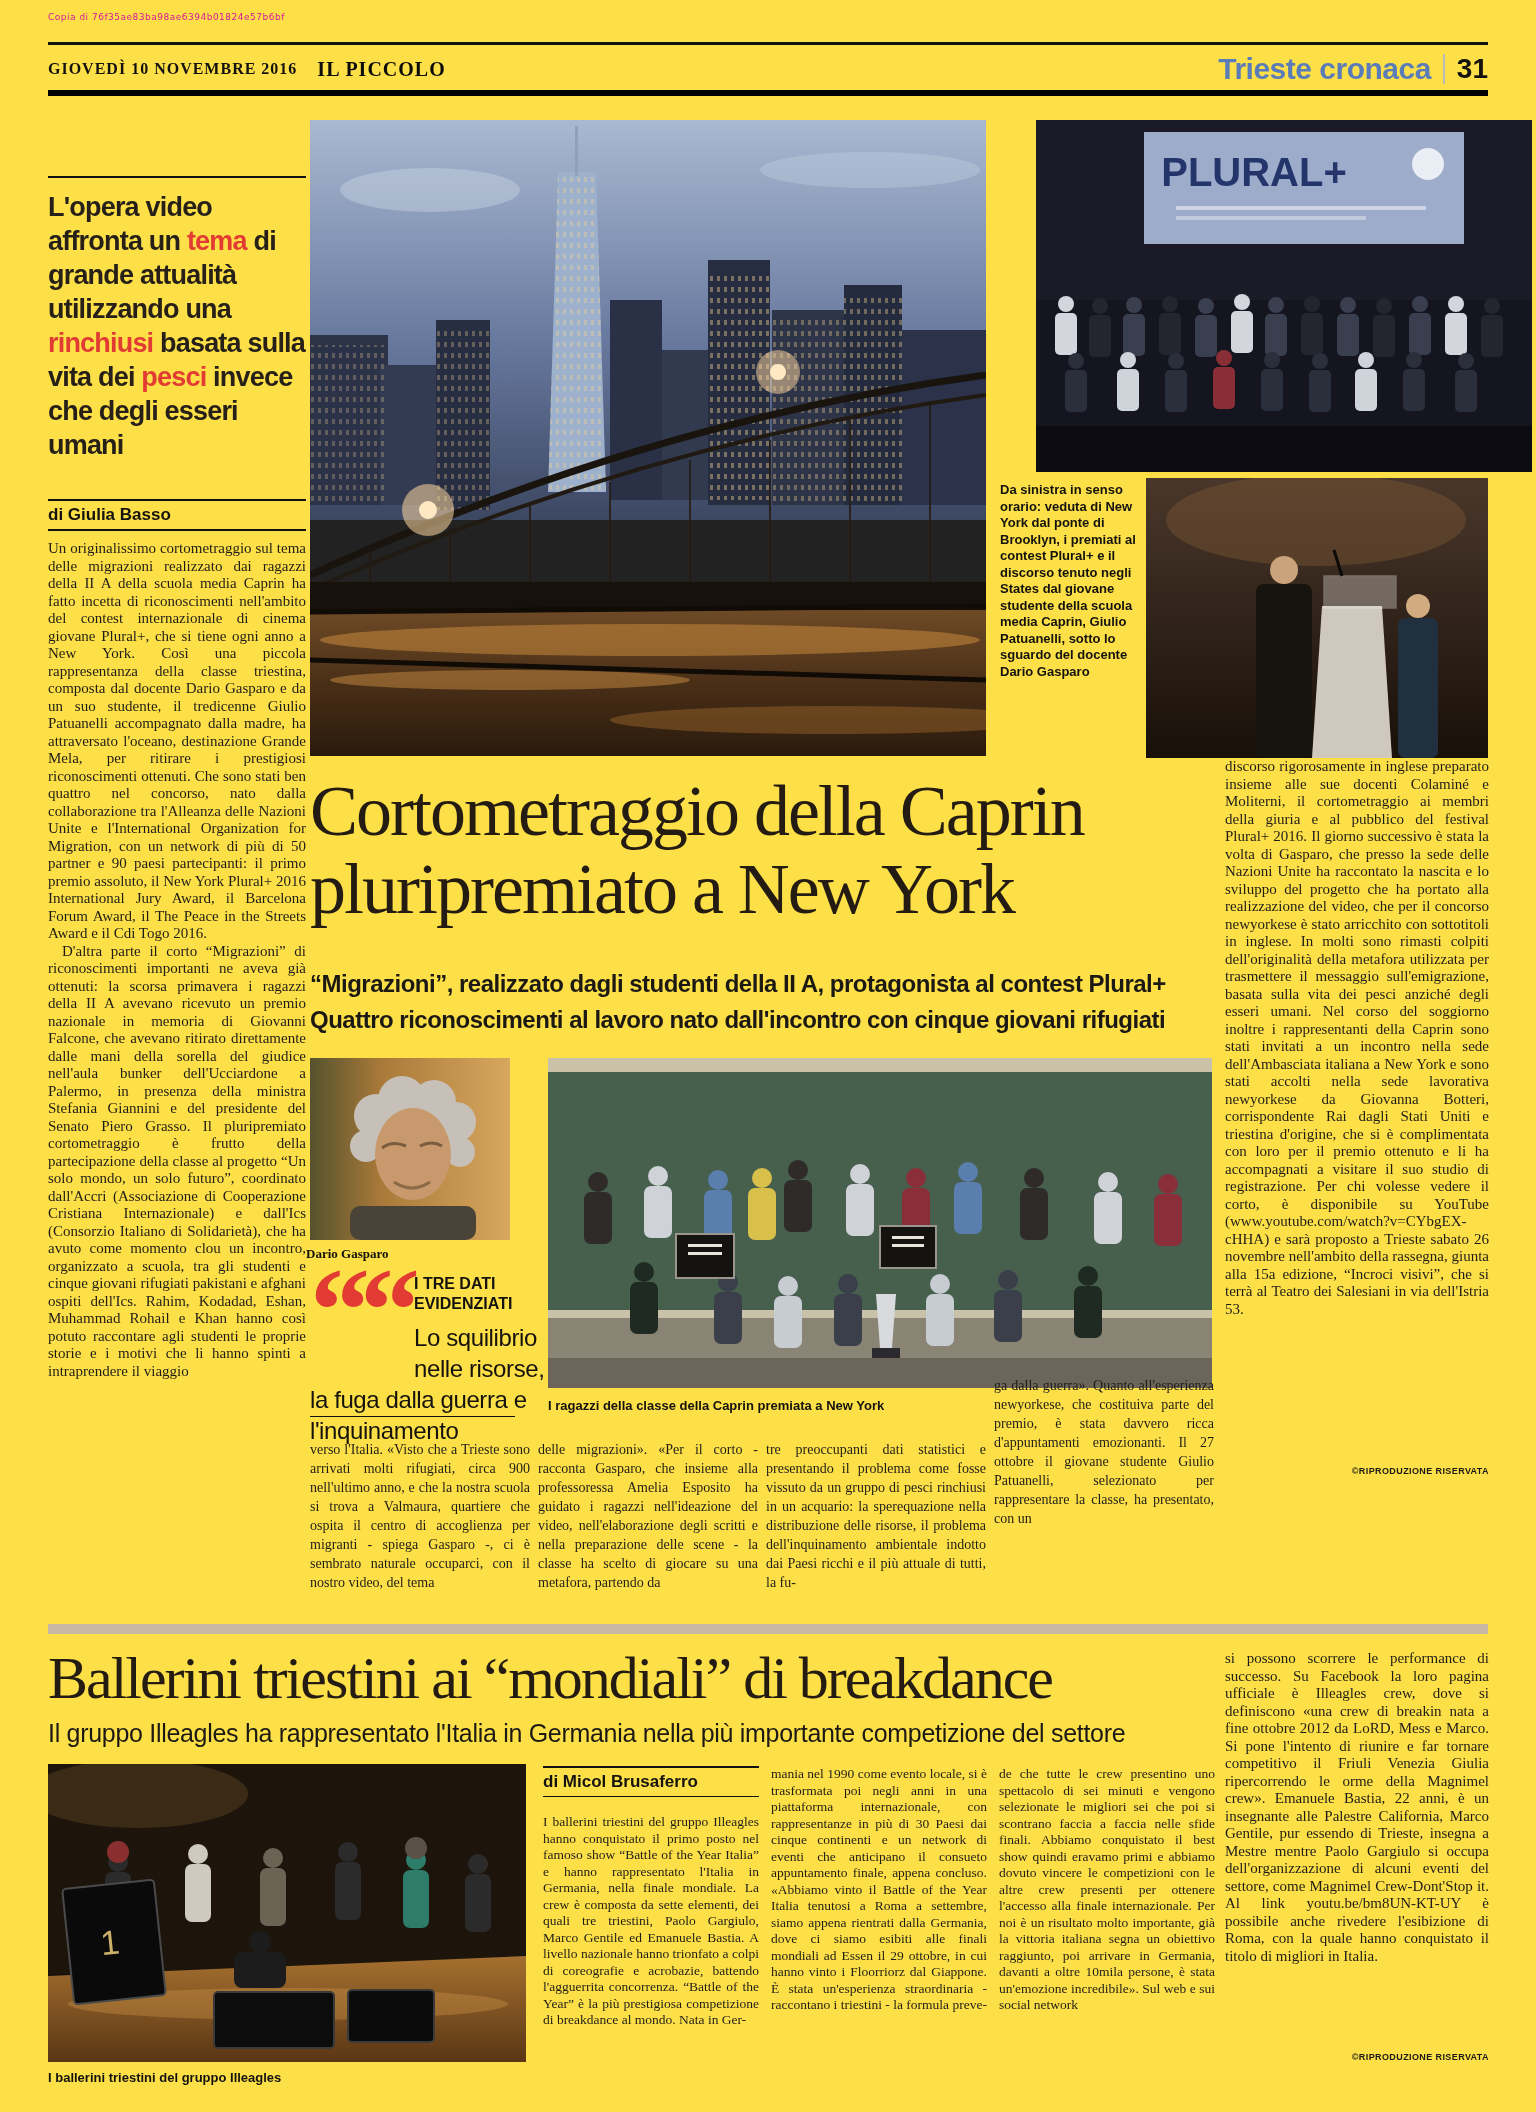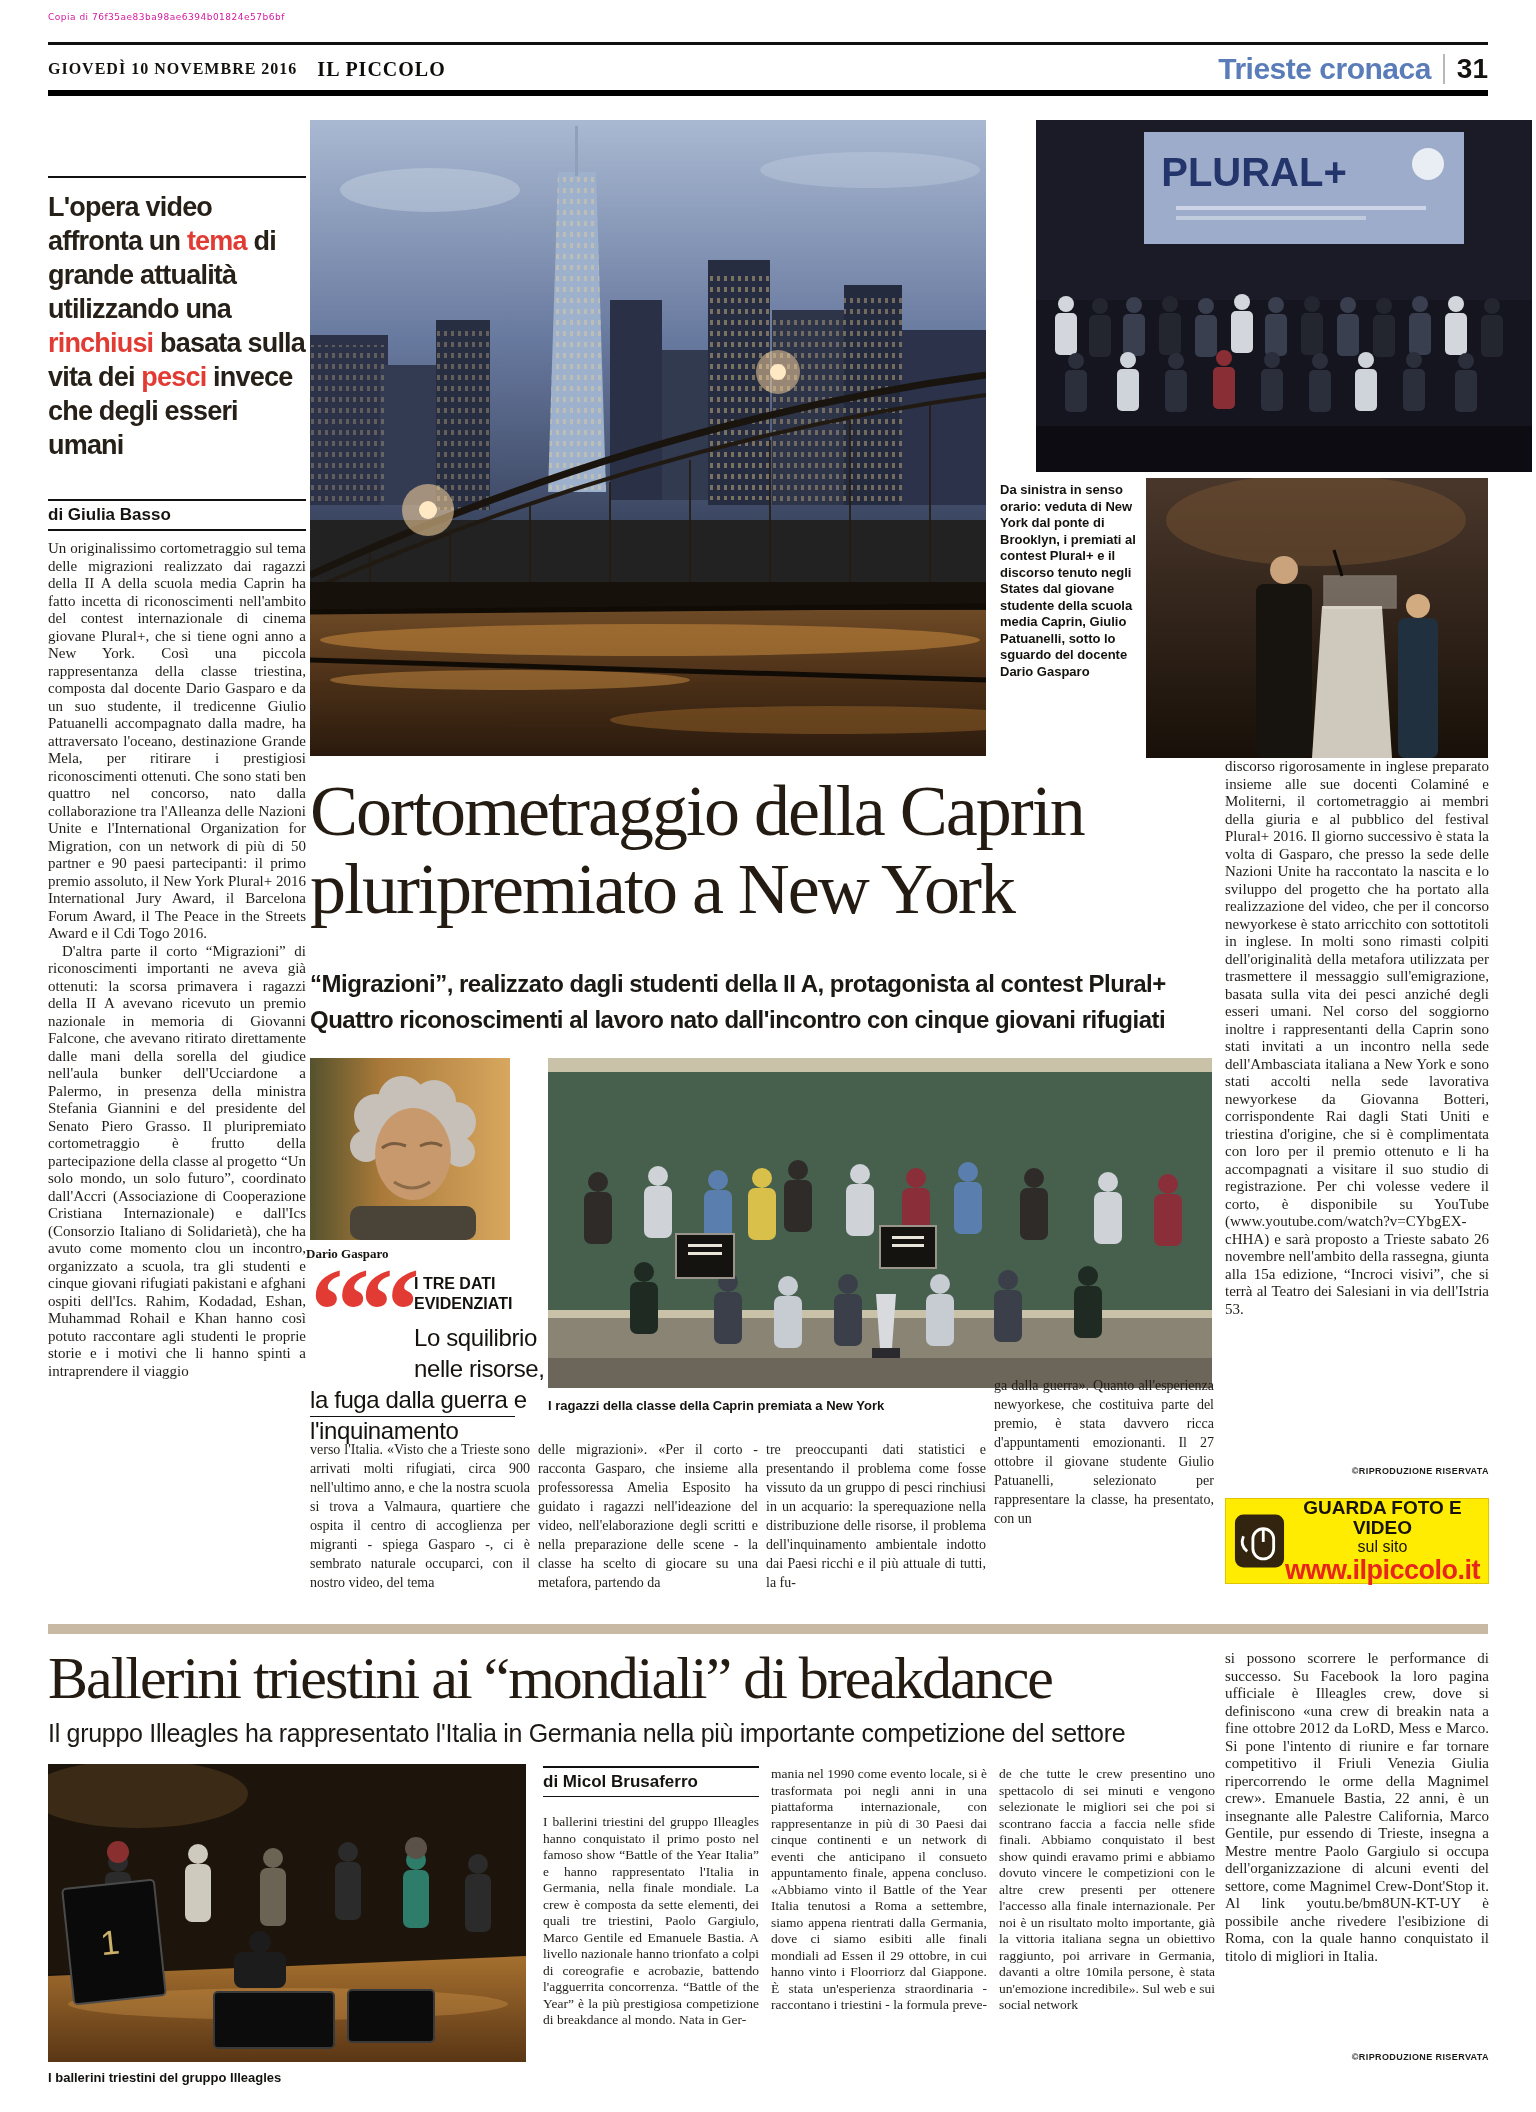--- a/index.html
+++ b/index.html
@@ -1,19 +1,19 @@
 <!DOCTYPE html>
 <html><head>
 <meta charset="utf-8">
 <style>
   * { margin:0; padding:0; box-sizing:border-box; }
   html,body { background:#d8d8d8; }
   .page {
     position:relative; width:1536px; height:2112px; margin:0 auto;
-    background:#ffffff; overflow:hidden;
+    background:#fde047; overflow:hidden;
     font-family:"Liberation Serif", serif; color:#1c1a17;
   }
   .abs { position:absolute; }
   .rule { background:#111; height:2px; }
   .watermark { font:9px "DejaVu Sans", sans-serif; color:#d6179e; letter-spacing:.5px; }
   .hdr-date { font:bold 16px "Liberation Serif", serif; letter-spacing:1px; color:#141210; }
   .hdr-mast { font:bold 20px "Liberation Serif", serif; letter-spacing:1px; color:#0d0c0a; margin-left:20px; }
   .hdr-section { font:bold 30px "Liberation Sans", sans-serif; color:#5a7cb8; letter-spacing:-0.5px; }
   .hdr-pagenum { font:bold 28px "Liberation Sans", sans-serif; color:#14130f; }
   .hdr-sep { width:2px; height:30px; background:#b9b9b9; margin:0 12px; }
@@ -219,33 +219,20 @@
   <div class="abs" style="left:310px; top:966px; width:910px;">
     <div class="subhead1">“Migrazioni”, realizzato dagli studenti della II A, protagonista al contest Plural+</div>
     <div class="subhead1">Quattro riconoscimenti al lavoro nato dall'incontro con cinque giovani rifugiati</div>
   </div>
 
   <div class="abs" style="left:1225px; top:758px; width:264px; height:718px;">
     <div class="bodytext" style="height:700px; font-size:15px;">discorso rigorosamente in inglese preparato insieme alle sue docenti Colaminé e Moliterni, il cortometraggio ai membri della giuria e al pubblico del festival Plural+ 2016. Il giorno successivo è stata la volta di Gasparo, che presso la sede delle Nazioni Unite ha raccontato la nascita e lo sviluppo del progetto che ha portato alla realizzazione del video, che per il concorso newyorkese è stato arricchito con sottotitoli in inglese. In molti sono rimasti colpiti dell'originalità della metafora utilizzata per trasmettere il messaggio sull'emigrazione, basata sulla vita dei pesci anziché degli esseri umani. Nel corso del soggiorno inoltre i rappresentanti della Caprin sono stati invitati a un incontro nella sede dell'Ambasciata italiana a New York e sono stati accolti nella sede lavorativa newyorkese da Giovanna Botteri, corrispondente Rai dagli Stati Uniti e triestina d'origine, che si è complimentata con loro per il premio ottenuto e li ha accompagnati a visitare il suo studio di registrazione. Per chi volesse vedere il corto, è disponibile su YouTube (www.youtube.com/watch?v=CYbgEX-cHHA) e sarà proposto a Trieste sabato 26 novembre nell'ambito della rassegna, giunta alla 15a edizione, “Incroci visivi”, che si terrà al Teatro dei Salesiani in via dell'Istria 53.</div>
     <div class="copyright abs" style="right:0; bottom:0;">©RIPRODUZIONE RISERVATA</div>
   </div>
 
-  <div class="abs promo" style="left:1225px; top:1498px; width:264px; height:86px;">
-    <svg width="54" height="58" viewBox="0 0 54 58">
-      <rect x="1" y="1" width="52" height="56" rx="9" fill="#33240f"></rect>
-      <path d="M14 40 Q6 34 10 24" stroke="#fff" stroke-width="3" fill="none"></path>
-      <rect x="20" y="16" width="22" height="32" rx="11" fill="none" stroke="#fff" stroke-width="3"></rect>
-      <line x1="31" y1="16" x2="31" y2="30" stroke="#fff" stroke-width="3"></line>
-    </svg>
-    <div class="promo-texts">
-      <div class="promo-title">GUARDA FOTO E VIDEO</div>
-      <div class="promo-sub">sul sito</div>
-      <div class="promo-url">www.ilpiccolo.it</div>
-    </div>
-  </div>
 
   <div class="abs photo" style="left:310px; top:1058px; width:200px; height:182px;">
     <svg width="200" height="182" viewBox="0 0 200 182">
       <defs>
           <linearGradient id="gbg" x1="0" y1="0" x2="1" y2="0">
         <stop offset="0" stop-color="#55522e"></stop>
             <stop offset=".35" stop-color="#a87939"></stop>
             <stop offset="1" stop-color="#d8a75f"></stop>
       </linearGradient>
         </defs>

